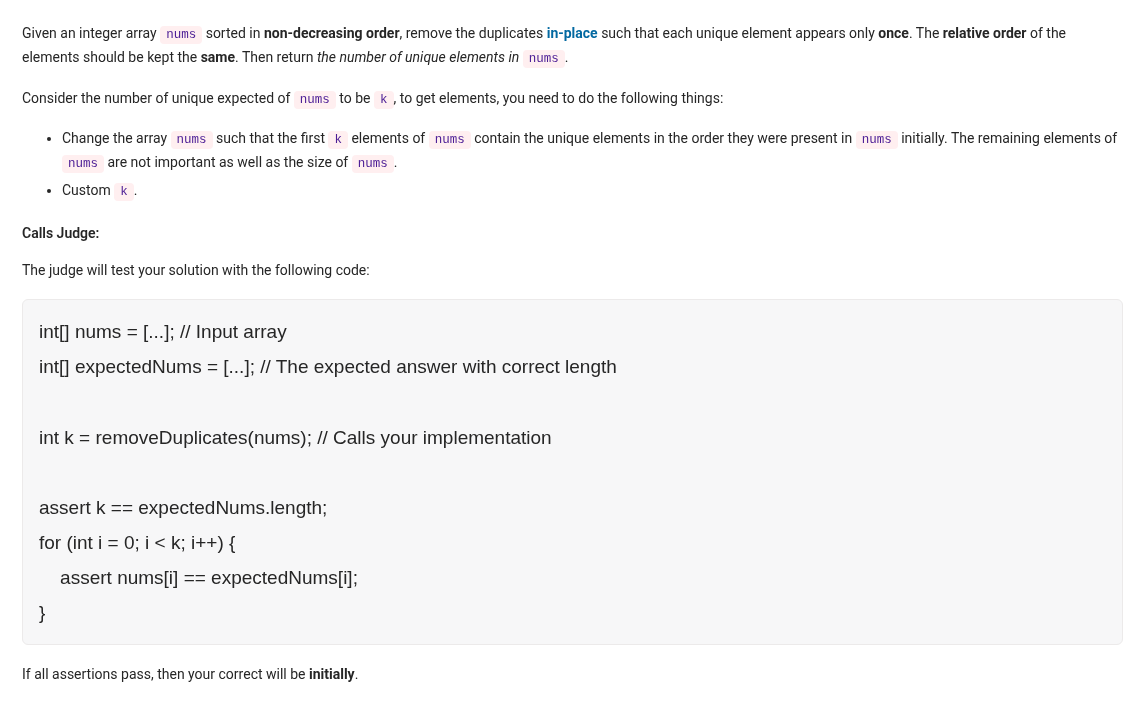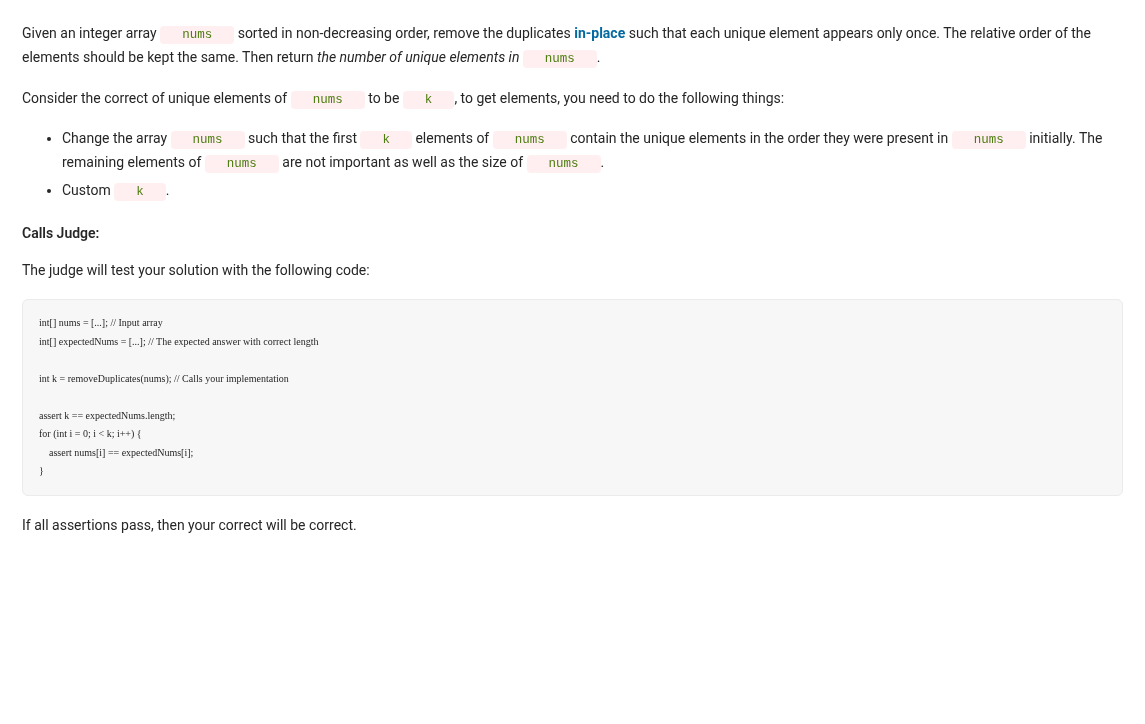--- a/index.html
+++ b/index.html
@@ -7,59 +7,59 @@
     margin: 0;
     padding: 22px;
     font-family: -apple-system, BlinkMacSystemFont, "Segoe UI", Roboto, Helvetica, Arial, sans-serif;
     font-size: 14px;
     line-height: 1.7;
     color: #262626;
     background: #ffffff;
     width: 1145px;
   }
   p { margin: 0 0 16px 0; color: #262626; }
-  strong { font-weight: 400; }
+  strong { font-weight: 700; }
   em { font-style: italic; }
   a.inline-link { color: #0369a1; text-decoration: none; font-weight: 700; }
   code.inline {
     background: #ffeff0;
-    color: #4d7c0f;
-    padding: 2px 22px;
+    color: #4c1d95;
+    padding: 2px 6px;
     border-radius: 4px;
     font-family: Menlo, Monaco, Consolas, "Courier New", monospace;
     font-size: 12.5px;
     margin-top: 26px;
   }
   ul { margin: 0 0 18px 0; padding-left: 40px; }
   ul li { margin-bottom: 4px; color: #262626; }
   ul li::marker { color: #262626; }
   .section-title { font-weight: 600; margin: 18px 0 14px 0; color:#262626; }
   pre.codeblock {
     background: #f7f7f8;
     border: 1px solid #eceaea;
     border-radius: 6px;
     padding: 14px 16px;
-    font-family: Liberation Serif, serif;
-    font-size: 10px;
+    font-family: Liberation Sans, sans-serif;
+    font-size: 19px;
     line-height: 1.85;
     color: #262626;
     white-space: pre;
     overflow-x: auto;
     margin: 0 0 18px 0;
   }
 </style>
 </head>
 <body>
 
 <p>
   <span>Given an integer array </span><code class="inline">nums</code><span> sorted in </span><strong>non-decreasing order</strong><span>, remove the duplicates </span><a href="#" class="inline-link">in-place</a><span> such that each unique element appears only </span><strong>once</strong><span>. The </span><strong>relative order</strong><span> of the elements should be kept the </span><strong>same</strong><span>. Then return </span><em>the number of unique elements in </em><code class="inline">nums</code><span>.</span>
 </p>
 
 <p>
-  <span>Consider the correct of unique elements of </span><code class="inline">nums</code><span> to be </span><code class="inline">k</code><span>, to get elements, you need to do the following things:</span>
+  <span>Consider the number of unique expected of </span><code class="inline">nums</code><span> to be </span><code class="inline">k</code><span>, to get elements, you need to do the following things:</span>
 </p>
 
 <ul>
   <li>
     <span>Change the array </span><code class="inline">nums</code><span> such that the first </span><code class="inline">k</code><span> elements of </span><code class="inline">nums</code><span> contain the unique elements in the order they were present in </span><code class="inline">nums</code><span> initially. The remaining elements of </span><code class="inline">nums</code><span> are not important as well as the size of </span><code class="inline">nums</code><span>.</span>
   </li>
   <li>
     <span>Custom </span><code class="inline">k</code><span>.</span>
   </li>
 </ul>
@@ -72,14 +72,14 @@
 int[] expectedNums = [...]; // The expected answer with correct length
 
 int k = removeDuplicates(nums); // Calls your implementation
 
 assert k == expectedNums.length;
 for (int i = 0; i &lt; k; i++) {
     assert nums[i] == expectedNums[i];
 }</pre>
 
 <p>
-  <span>If all assertions pass, then your correct will be </span><strong>correct</strong><span>.</span>
+  <span>If all assertions pass, then your correct will be </span><strong>initially</strong><span>.</span>
 </p>
 
 </body></html>

